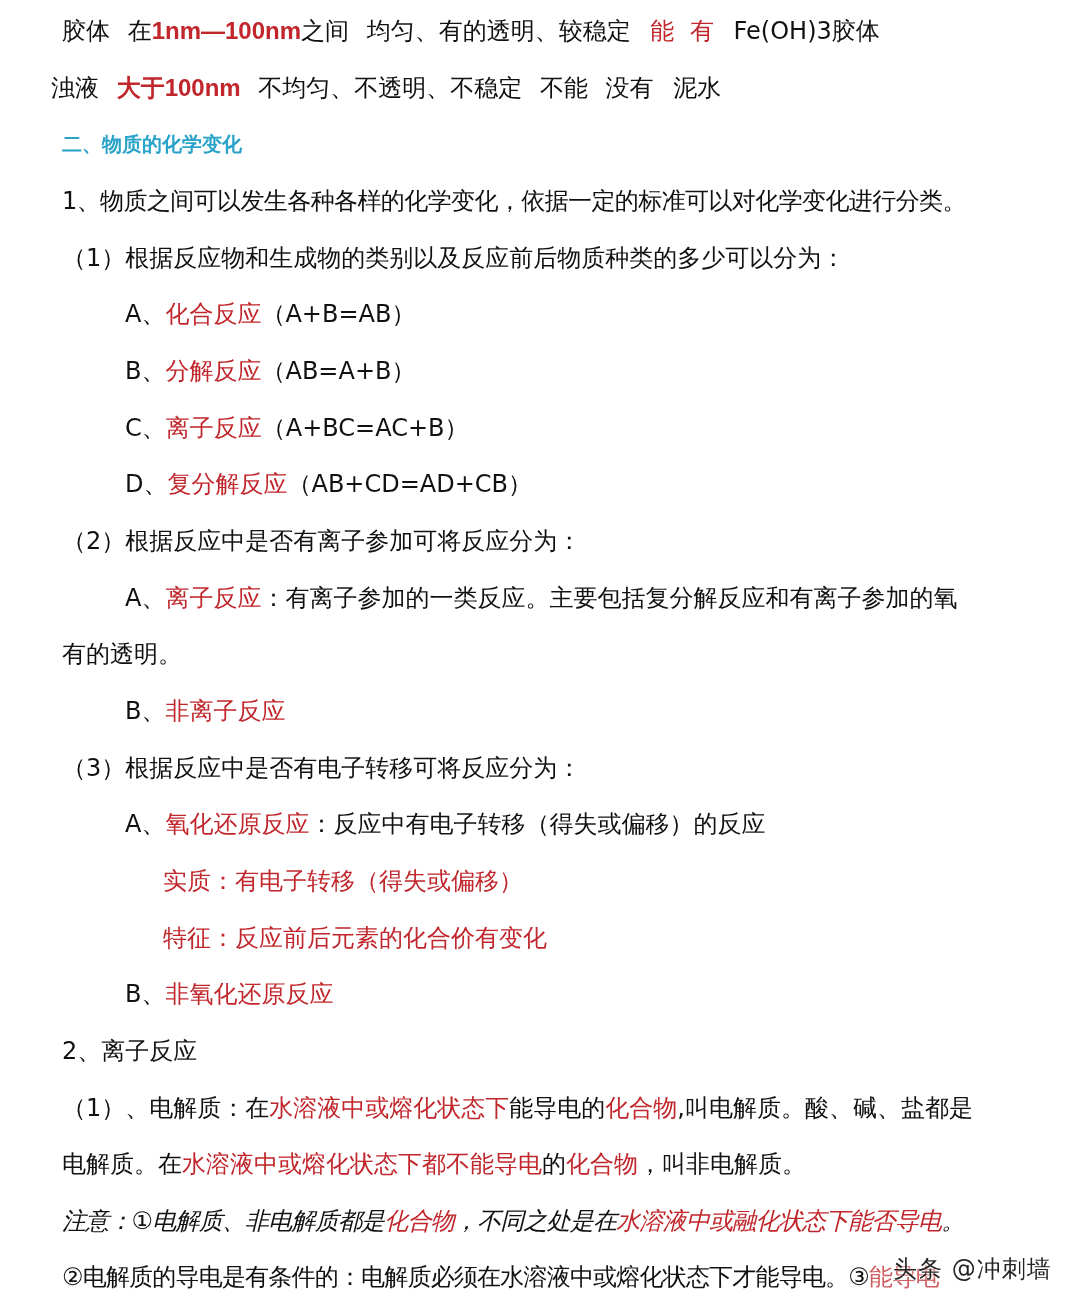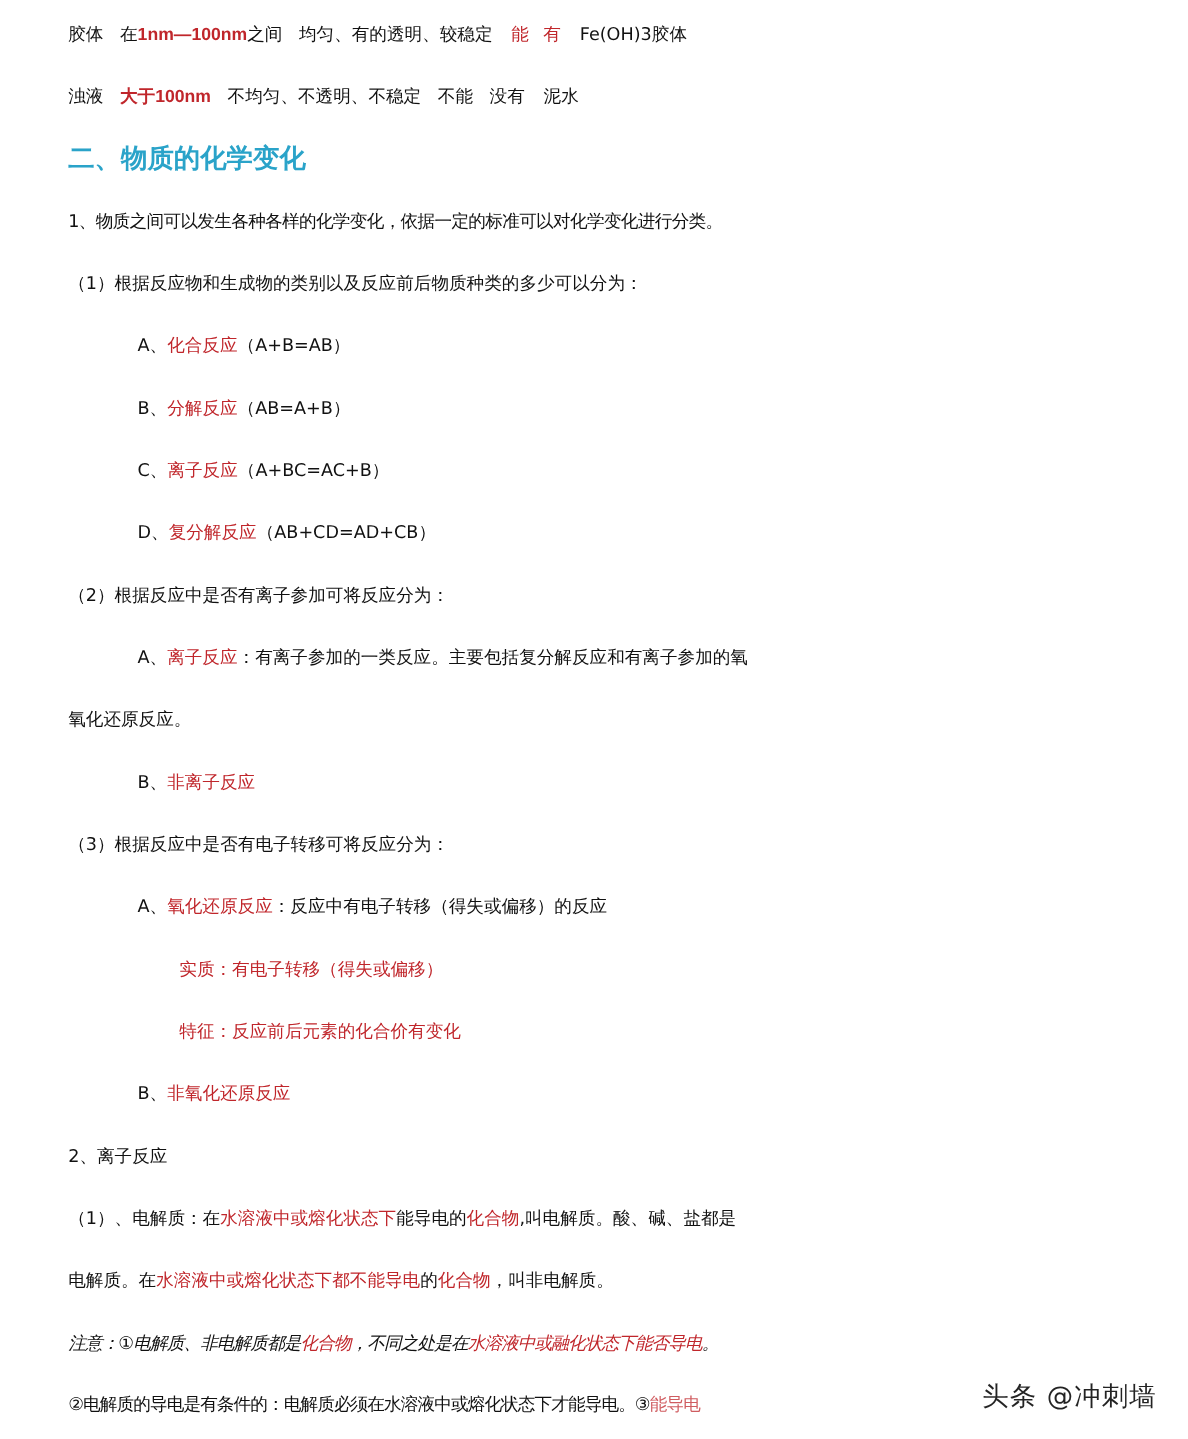--- a/index.html
+++ b/index.html
@@ -3,24 +3,24 @@
 <meta charset="utf-8">
 <style>
   html, body { margin: 0; padding: 0; background: #ffffff; }
   body {
     width: 1080px; height: 1308px; position: relative; overflow: hidden;
     font-family: "DejaVu Sans", "Liberation Sans", sans-serif;
     color: #111111;
   }
   .line {
     position: absolute; left: 0; white-space: nowrap;
-    font-size: 16px; line-height: 32px;
+    font-size: 24px; line-height: 32px;
   }
   .red { color: #c0262b; }
-  .heading { color: #2aa3c9; font-size: 24px; font-weight: bold; }
+  .heading { color: #2aa3c9; font-size: 20px; font-weight: bold; }
   .num { font-family: "Liberation Sans", sans-serif; font-weight: bold; }
   .watermark {
     position: absolute; left: 893px; top: 1253px;
     font-size: 24px; line-height: 32px; color: #111111; letter-spacing: 1px;
     text-shadow: 0 0 2px #ffffff, 0 0 3px #ffffff;
     opacity: 0.92;
   }
   .occluded { color: #c0262b; opacity: 0.75; }
 </style>
 </head>
@@ -28,21 +28,21 @@
 
 <div class="line" style="top:15px; left:62px;">
   <span>胶体</span>
   <span style="margin-left:10px">在</span><span class="red num">1nm—100nm</span><span>之间</span>
   <span style="margin-left:10px">均匀、有的透明、较稳定</span>
   <span class="red" style="margin-left:12px">能</span>
   <span class="red" style="margin-left:8px">有</span>
   <span style="margin-left:12px">Fe(OH)3胶体</span>
 </div>
 
-<div class="line" style="top:72px; left:62px;text-align:center;">
+<div class="line" style="top:72px; left:51px;text-align:center;">
   <span>浊液</span>
   <span class="red num" style="margin-left:10px">大于100nm</span>
   <span style="margin-left:10px">不均匀、不透明、不稳定</span>
   <span style="margin-left:10px">不能</span>
   <span style="margin-left:10px">没有</span>
   <span style="margin-left:12px">泥水</span>
 </div>
 
 <div class="line heading" style="top:128px; left:62px;">二、物质的化学变化</div>
 
@@ -61,21 +61,21 @@
 </div>
 <div class="line" style="top:468px; left:125px;">
   <span>D、</span><span class="red">复分解反应</span><span>（AB+CD=AD+CB）</span>
 </div>
 
 <div class="line" style="top:525px; left:62px;">（2）根据反应中是否有离子参加可将反应分为：</div>
 
 <div class="line" style="top:582px; left:125px;">
   <span>A、</span><span class="red">离子反应</span><span>：有离子参加的一类反应。主要包括复分解反应和有离子参加的氧</span>
 </div>
-<div class="line" style="top:638px; left:62px;">氧化还原反应。</div>
+<div class="line" style="top:638px; left:62px;">有的透明。</div>
 
 <div class="line" style="top:695px; left:125px;">
   <span>B、</span><span class="red">非离子反应</span>
 </div>
 
 <div class="line" style="top:752px; left:62px;">（3）根据反应中是否有电子转移可将反应分为：</div>
 
 <div class="line" style="top:808px; left:125px;">
   <span>A、</span><span class="red">氧化还原反应</span><span>：反应中有电子转移（得失或偏移）的反应</span>
 </div>

